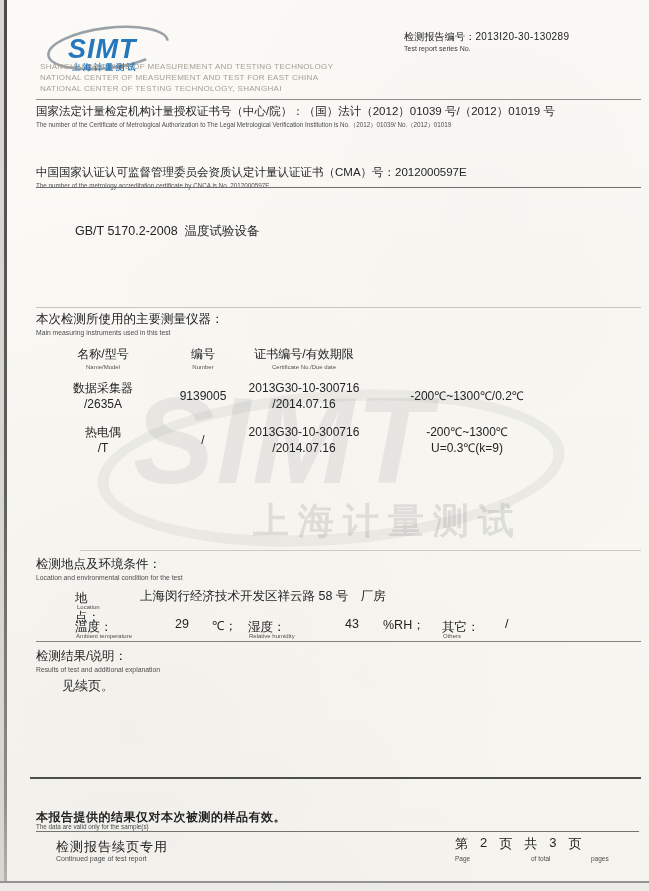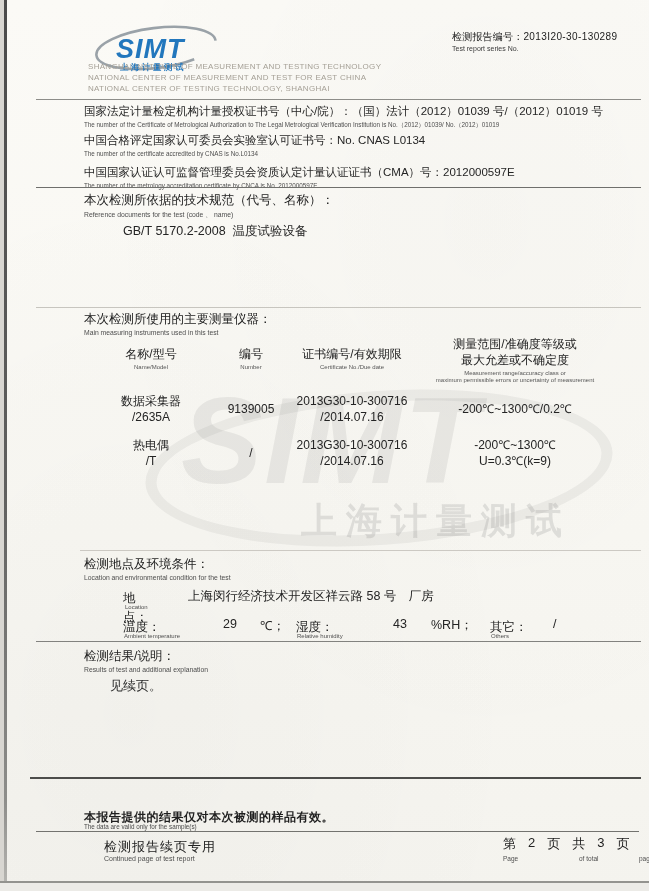--- a/index.html
+++ b/index.html
@@ -6,21 +6,21 @@
   #paper {
     position:relative; width:649px; height:891px; margin:0 auto;
     background:
       radial-gradient(ellipse at 75% 25%, rgba(0,0,0,0.015), transparent 60%),
       radial-gradient(ellipse at 20% 80%, rgba(0,0,0,0.02), transparent 55%),
       linear-gradient(180deg,#fbfaf6 0%, #f8f7f2 60%, #f4f3ee 100%);
     overflow:hidden;
     font-family:"Liberation Sans", sans-serif;
     color:#2b2b2b;
   }
-  .abs { position:absolute;margin-left:48px; }
+  .abs { position:absolute; }
 
   
   .scan-strip-left { position:absolute; left:0; top:0; width:4px; height:100%; background:#d8d6d1; }
   .scan-edge-left  { position:absolute; left:4px; top:0; width:3px; height:100%;
                      background:linear-gradient(180deg,#4a4a4a 0%, #5f5f5e 55%, #8e8e8b 90%, #b9b8b4 100%); }
   .scan-bottom-line { position:absolute; left:0; top:881px; width:100%; height:2px; background:#93938f; }
   .scan-bottom-area { position:absolute; left:0; top:883px; width:100%; height:8px; background:#ecebe7; }
 
   
   .org-lines { left:40px; top:62px; font-size:8px; line-height:10.8px; color:#a49f95; letter-spacing:0.3px; }
@@ -119,34 +119,26 @@
     </div>
     <div class="report-no-sub">Test report series No.</div>
   </div>
 
   <div class="hr hr-header"></div>
 
   <div class="abs cert" style="top:104px;">
     <div class="cert-cn">国家法定计量检定机构计量授权证书号（中心/院）：（国）法计（2012）01039 号/（2012）01019 号</div>
     <div class="cert-en">The number of the Certificate of Metrological Authorization to The Legal Metrological Verification Institution is No.（2012）01039/ No.（2012）01019</div>
   </div>
-  <div class="abs cert" style="top:133px;">
-    <div class="cert-cn">中国合格评定国家认可委员会实验室认可证书号：No. CNAS L0134</div>
-    <div class="cert-en">The number of the certificate accredited by CNAS is No.L0134</div>
-  </div>
   <div class="abs cert" style="top:165px;">
     <div class="cert-cn">中国国家认证认可监督管理委员会资质认定计量认证证书（CMA）号：2012000597E</div>
     <div class="cert-en">The number of the metrology accreditation certificate by CNCA is No. 2012000597E</div>
   </div>
   <div class="hr hr-cert"></div>
 
-  <div class="abs" style="left:36px; top:192px;">
-    <div class="sec-title-cn">本次检测所依据的技术规范（代号、名称）：</div>
-    <div class="sec-title-en">Reference documents for the test (code 、 name)</div>
-  </div>
   <div class="abs ref-doc">GB/T 5170.2-2008  温度试验设备</div>
 
   <div class="hr hr-faint"></div>
 
   <div class="abs" style="left:36px; top:311px;">
     <div class="sec-title-cn">本次检测所使用的主要测量仪器：</div>
     <div class="sec-title-en">Main measuring instruments used in this test</div>
   </div>
 
   <div class="abs tbl">
@@ -156,26 +148,20 @@
         <div class="th-en">Name/Model</div>
       </div>
       <div class="th th-pad">
         <div class="th-cn">编号</div>
         <div class="th-en">Number</div>
       </div>
       <div class="th th-pad">
         <div class="th-cn">证书编号/有效期限</div>
         <div class="th-en">Certificate No./Due date</div>
       </div>
-      <div class="th">
-        <div class="th-cn">测量范围/准确度等级或
-最大允差或不确定度</div>
-        <div class="th-en">Measurement range/accuracy class or
-maximum permissible errors or uncertainty of measurement</div>
-      </div>
     </div>
     <div class="tbl-row">
       <div class="td">数据采集器
 /2635A</div>
       <div class="td">9139005</div>
       <div class="td">2013G30-10-300716
 /2014.07.16</div>
       <div class="td">-200℃~1300℃/0.2℃</div>
     </div>
     <div class="tbl-row">

